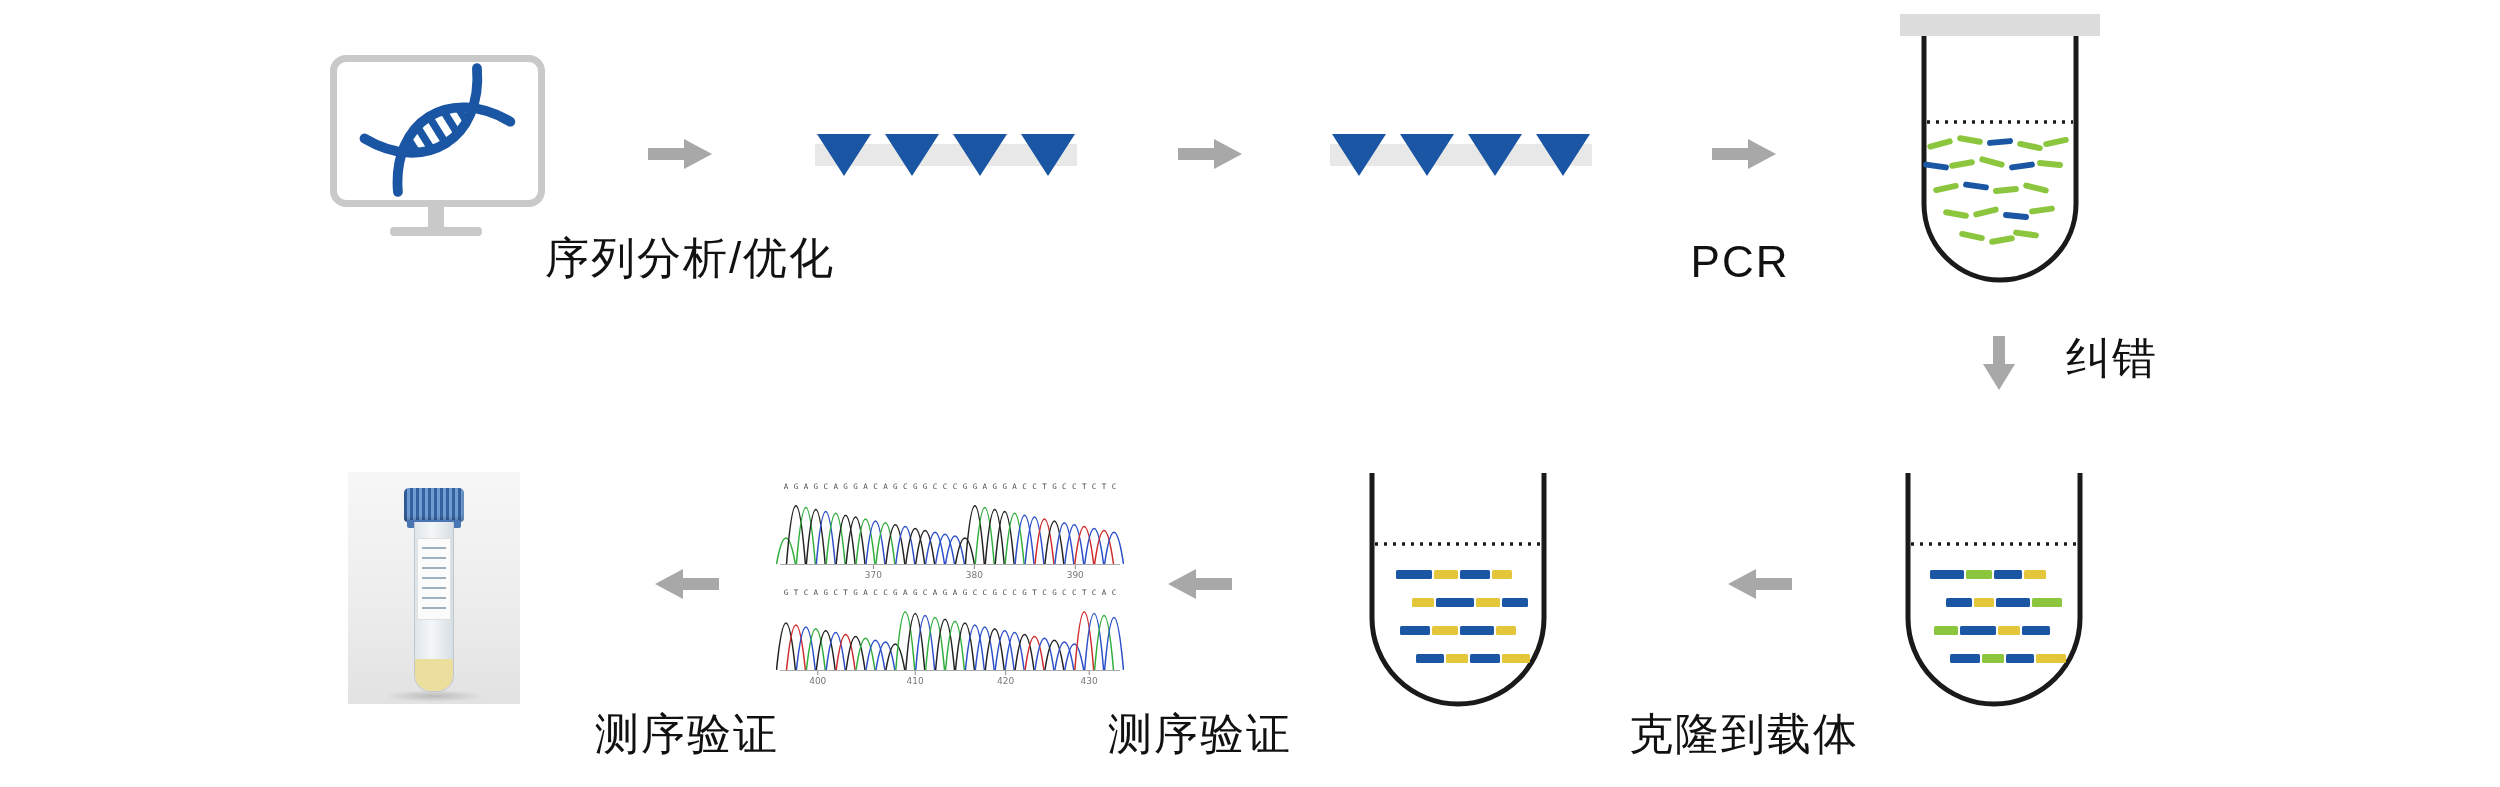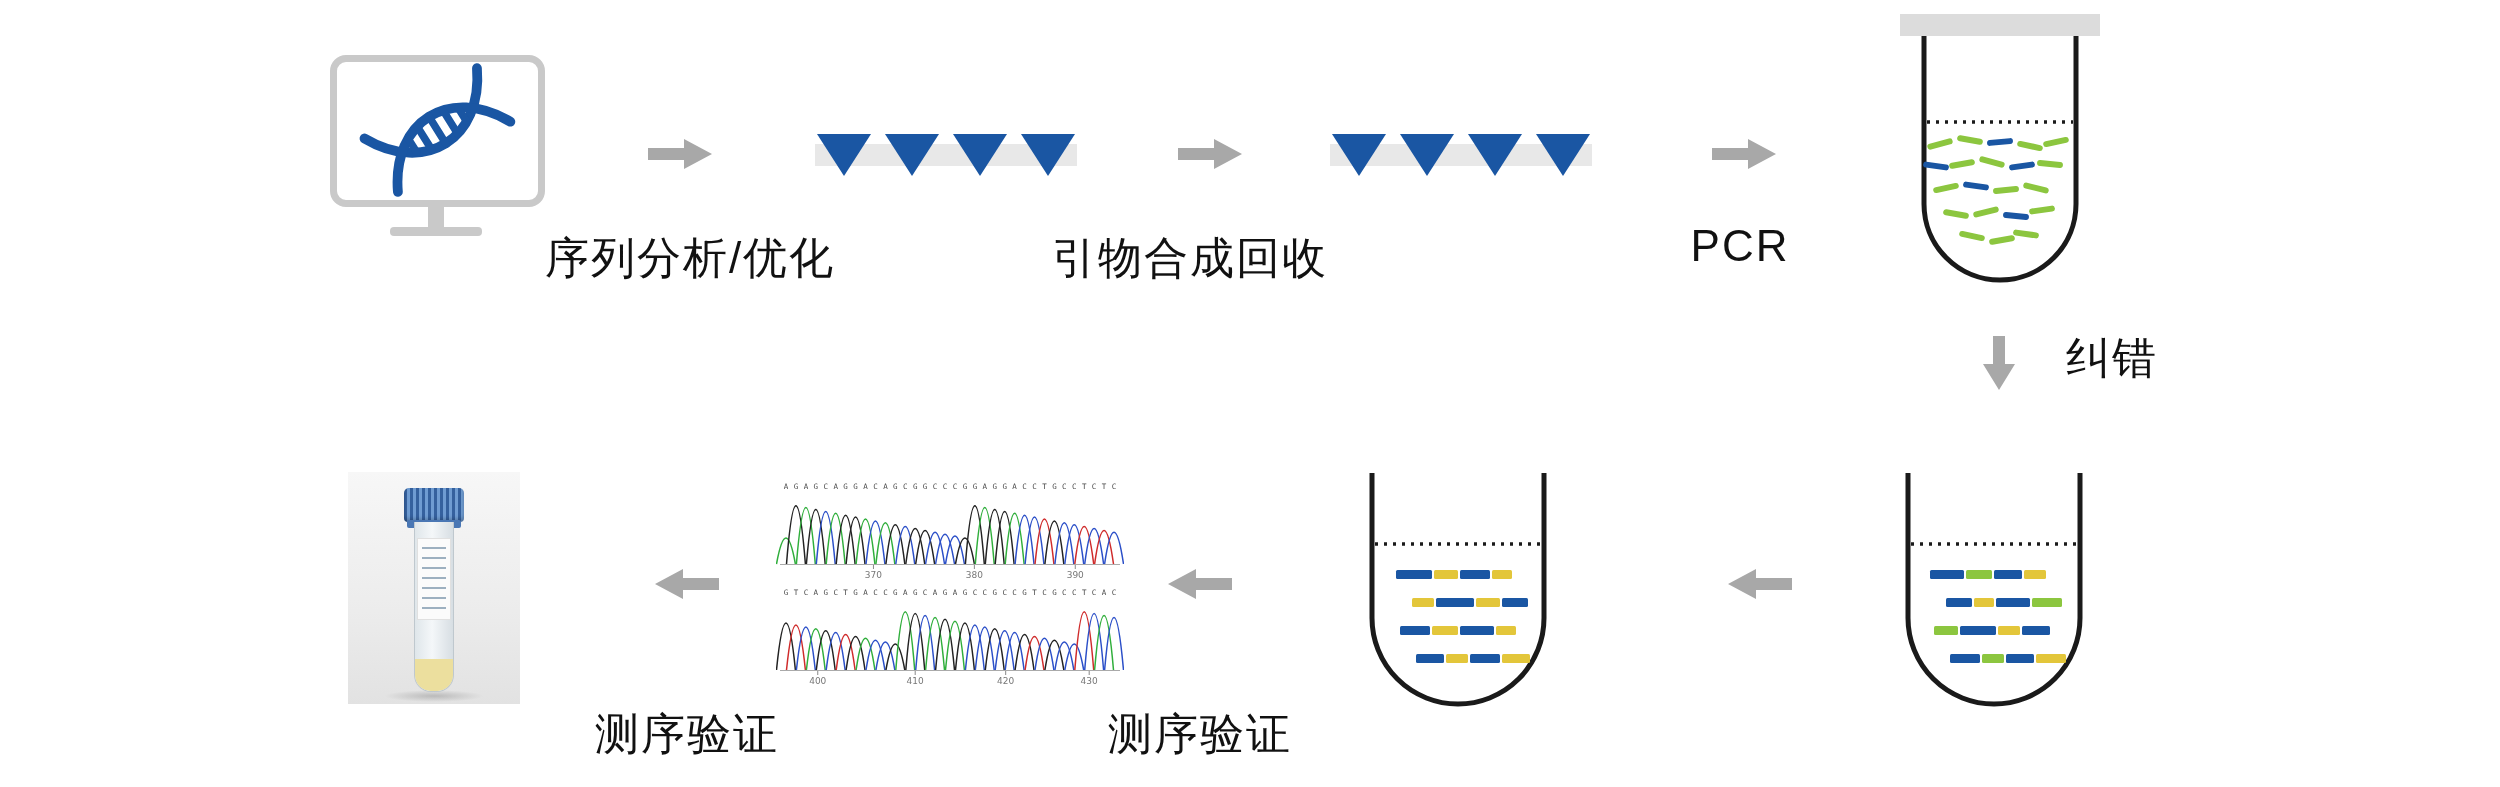--- a/index.html
+++ b/index.html
@@ -93,22 +93,21 @@
   </div>
   <div class="primer-strip" style="left:1330px;top:134px">
     <div class="strip-bar"></div>
     <span class="tri" style="left:2px"></span>
     <span class="tri" style="left:70px"></span>
     <span class="tri" style="left:138px"></span>
     <span class="tri" style="left:206px"></span>
   </div>
 
   <div class="label" style="left:690px;top:236px">序列分析/优化</div>
-  <div class="label" style="left:1190px;top:236px">引物合成回收</div>
-  <div class="label" style="left:1740px;top:224px">PCR</div>
+  <div class="label" style="left:1740px;top:240px">PCR</div>
 
   <svg class="abs" style="left:1900px;top:14px" width="200" height="290" viewBox="0 0 200 290">
     <rect x="0" y="0" width="200" height="22" style="fill:var(--cap-gray)"></rect>
     <path d="M24,22 L24,190 A76,76 0 0 0 176,190 L176,22" fill="none" style="stroke:var(--outline)" stroke-width="5"></path>
     <line x1="27" y1="108" x2="173" y2="108" style="stroke:var(--outline)" stroke-width="3.5" stroke-dasharray="3,6"></line>
     <g id="tube1-frags">
         <rect x="27" y="127" width="26" height="6" rx="3" fill="#8cc63f" transform="rotate(-15 40 130)"></rect>
         <rect x="57" y="123" width="26" height="6" rx="3" fill="#8cc63f" transform="rotate(10 70 126)"></rect>
         <rect x="87" y="125" width="26" height="6" rx="3" fill="#1a56a3" transform="rotate(-5 100 128)"></rect>
         <rect x="117" y="129" width="26" height="6" rx="3" fill="#8cc63f" transform="rotate(12 130 132)"></rect>
@@ -356,16 +355,17 @@
     <div class="vial-shadow"></div>
     <div class="vial">
       <div class="vial-cap"></div>
       <div class="vial-body">
         <div class="vial-label"></div>
         <div class="vial-liquid"></div>
       </div>
     </div>
   </div>
 
+  <div class="label" style="left:1744px;top:712px">克隆到载体</div>
   <div class="label" style="left:1200px;top:712px">测序验证</div>
   <div class="label" style="left:687px;top:712px">测序验证</div>
 
 </div>
 
 </body></html>

